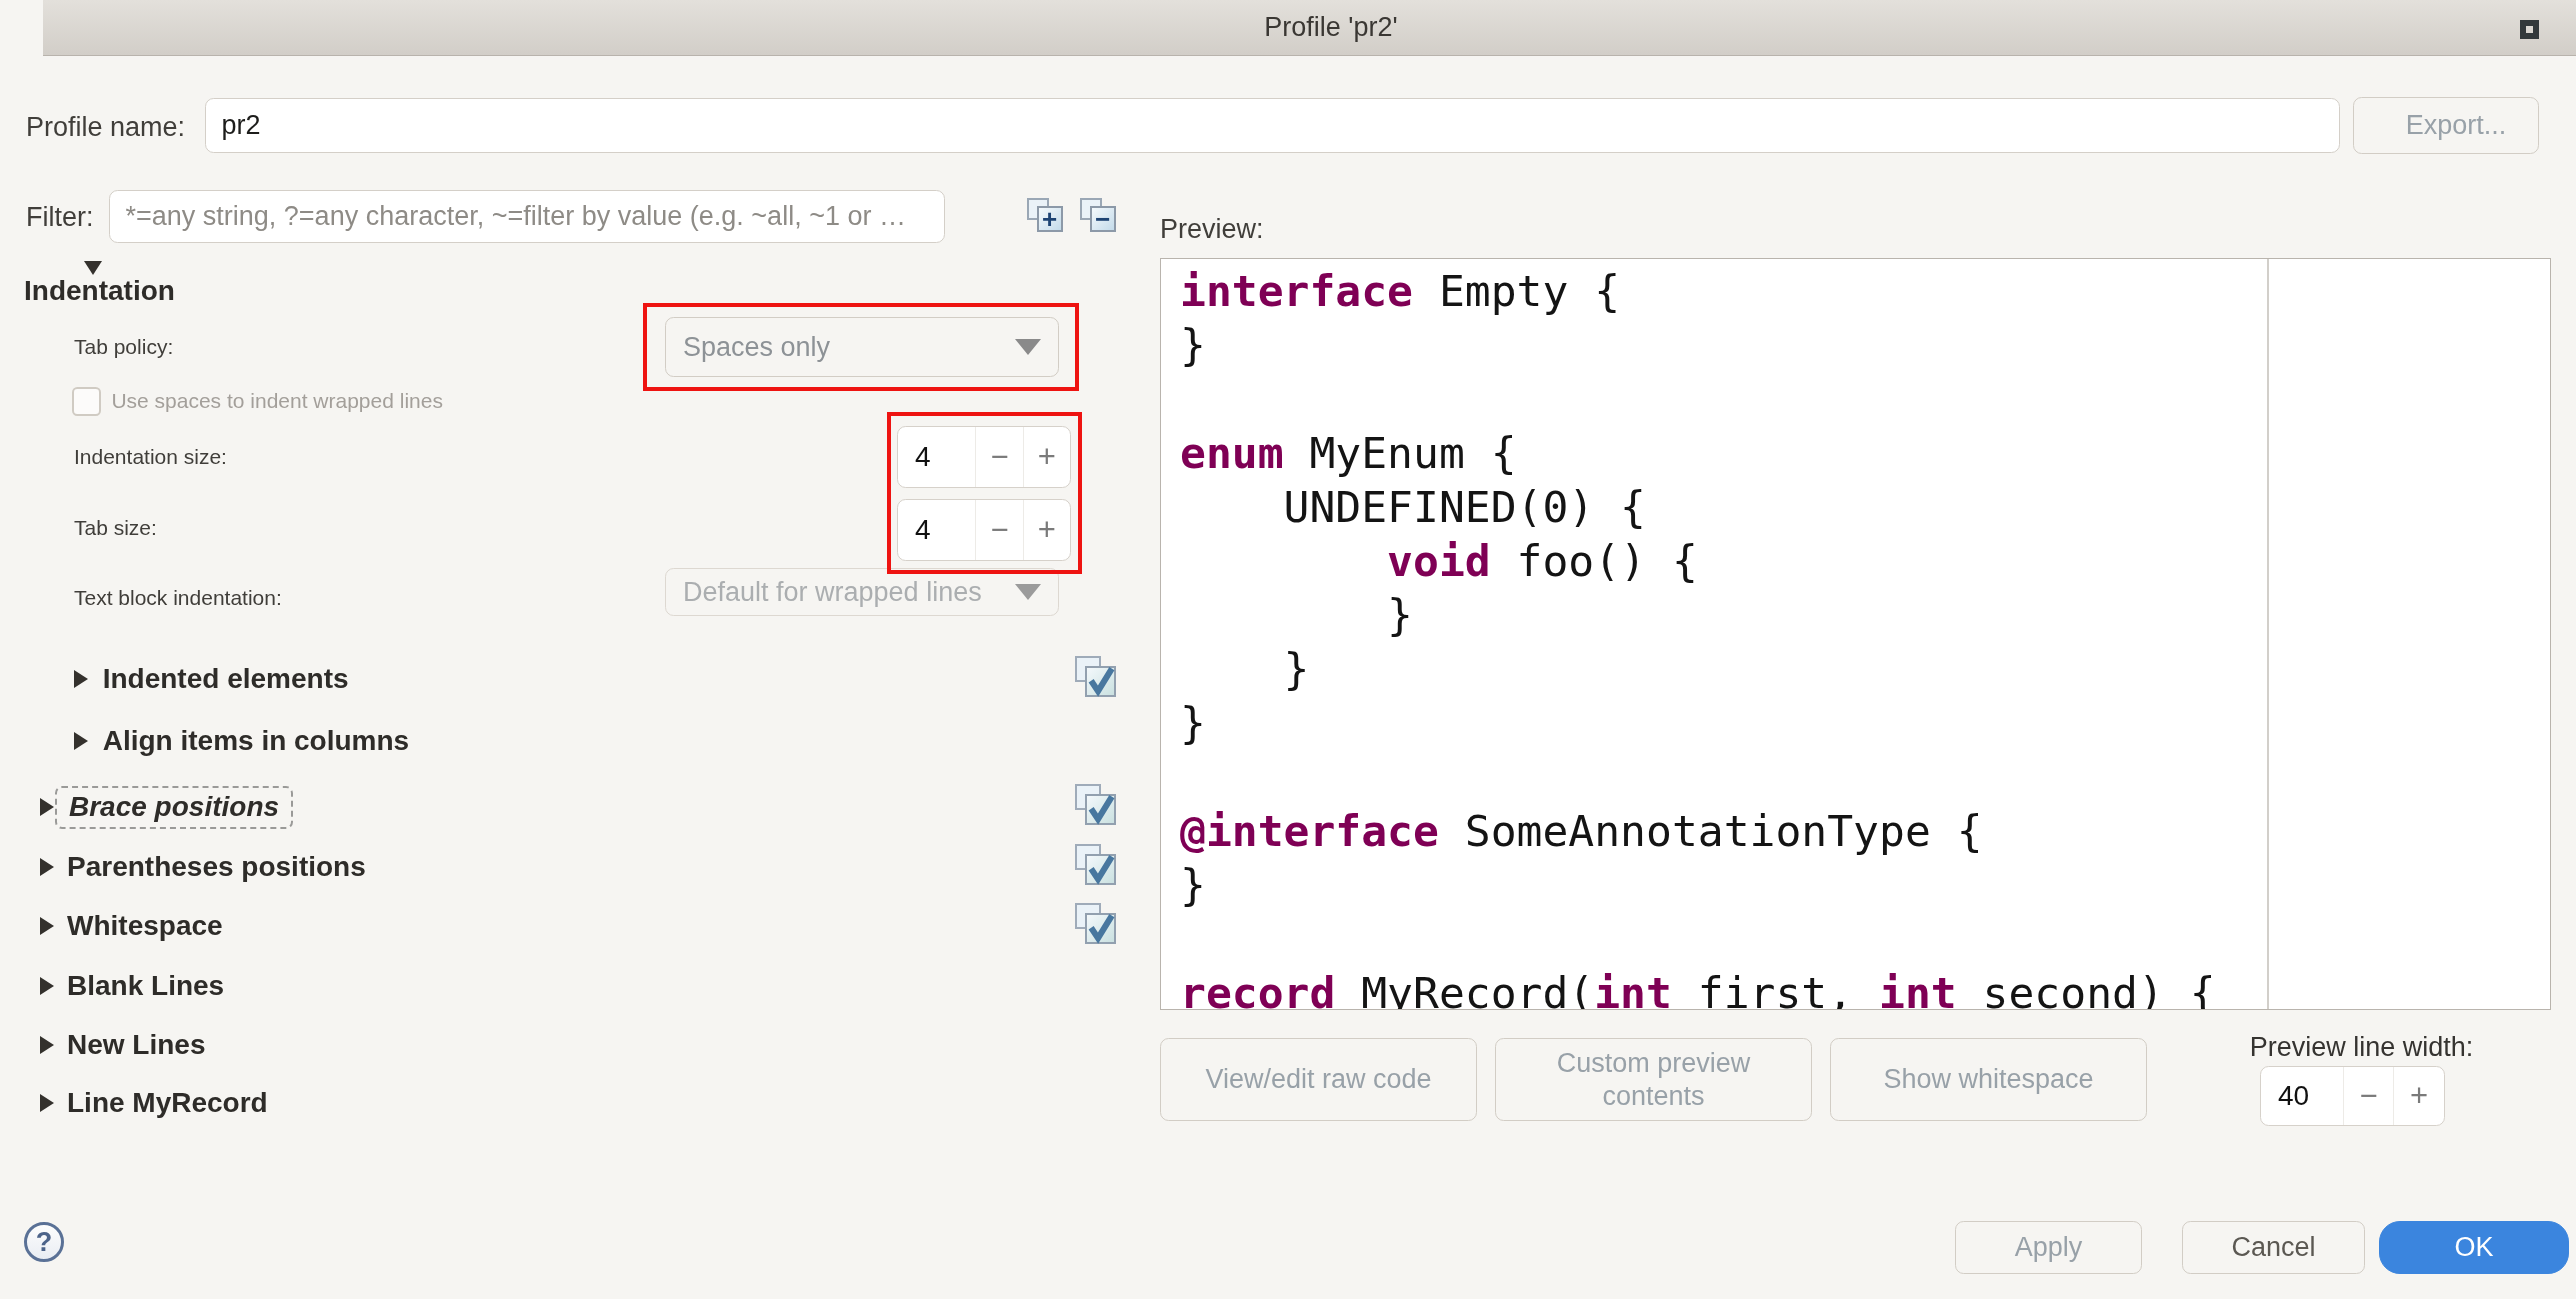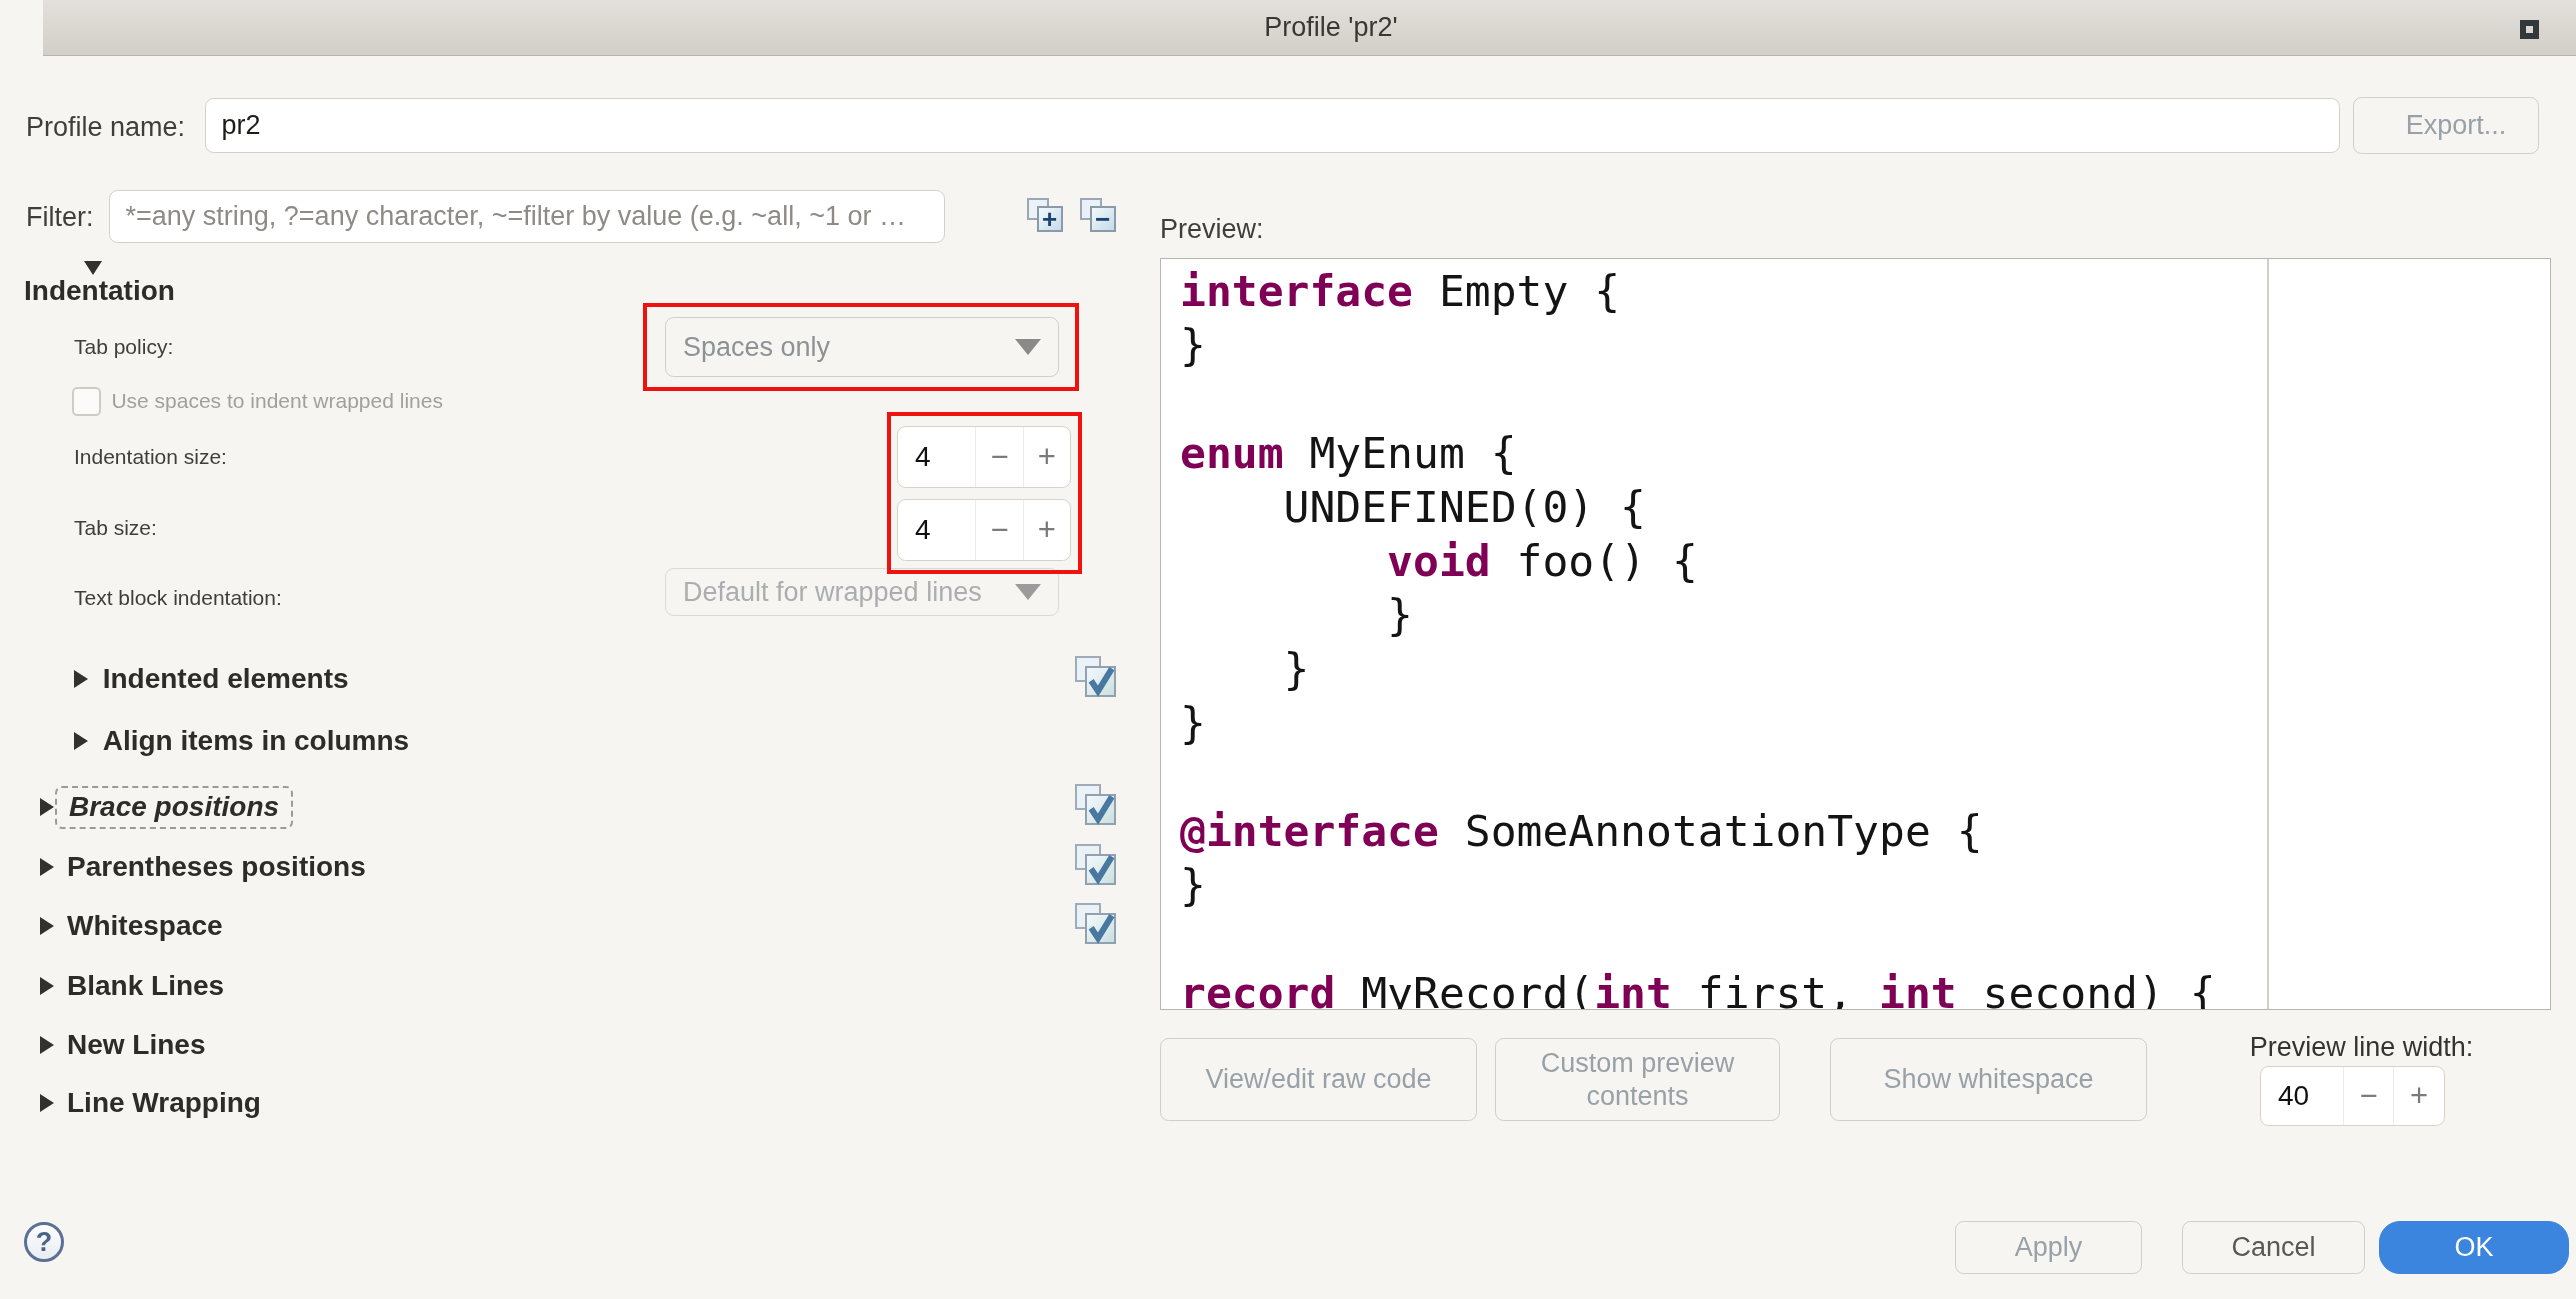--- a/index.html
+++ b/index.html
@@ -205,29 +205,29 @@
       <div class="treerow" style="left: 40px; top: 955px; height: 62px;">
         <span class="tri-right" style="margin-right: 13px;"></span>
         <span class="seclabel">Blank Lines</span>
       </div>
       <div class="treerow" style="left: 40px; top: 1014px; height: 62px;">
         <span class="tri-right" style="margin-right: 13px;"></span>
         <span class="seclabel">New Lines</span>
       </div>
       <div class="treerow" style="left: 40px; top: 1072px; height: 62px;">
         <span class="tri-right" style="margin-right: 13px;"></span>
-        <span class="seclabel">Line Wrapping</span>
+        <span class="seclabel">Line MyRecord</span>
       </div>
     </div>
 
   <div class="redbox" style="left:643px;top:303px;width:436px;height:88px;"></div>
   <div class="redbox" style="left:887px;top:412px;width:195px;height:162px;"></div>
 
   <div class="btn pvbtn" style="left:1160px;top:1038px;width:317px;">View/edit raw code</div>
-  <div class="btn pvbtn" style="left:1495px;top:1038px;width:285px;">Custom preview contents</div>
+  <div class="btn pvbtn" style="left:1495px;top:1038px;width:317px;">Custom preview contents</div>
   <div class="btn pvbtn" style="left:1830px;top:1038px;width:317px;">Show whitespace</div>
 
   <div class="lbl" style="left:2234px;top:1032px;width:255px;text-align:center;color:#353330;">Preview line width:</div>
   <div class="spinner" style="left:2260px;top:1066px;width:185px;height:60px;">
     <div class="sval">40</div>
     <div class="sbtn">−</div>
     <div class="sbtn">+</div>
   </div>
 
   <div class="helpcircle">

